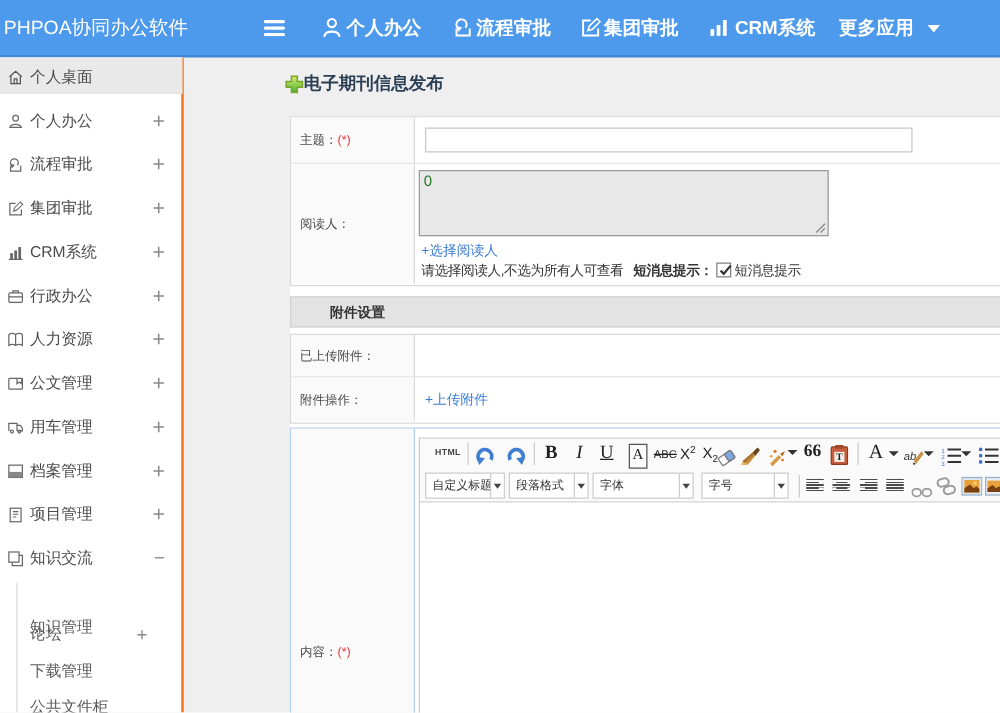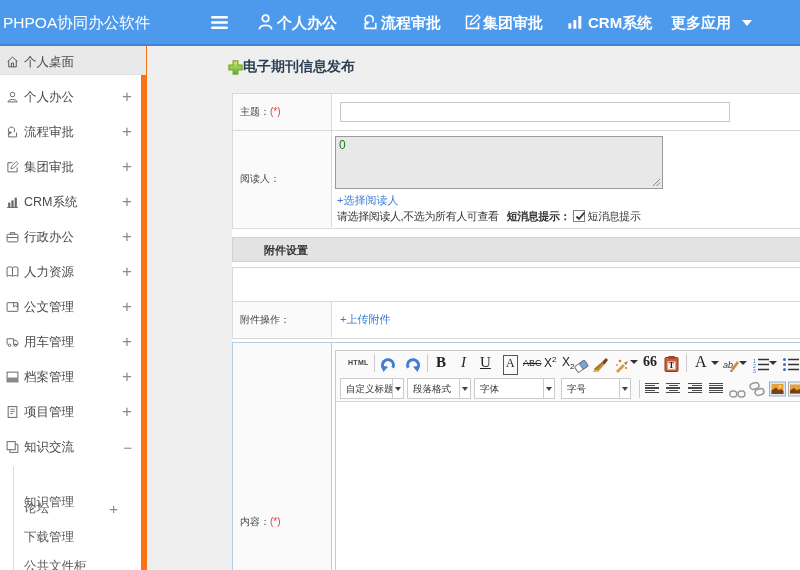--- a/index.html
+++ b/index.html
@@ -8,21 +8,21 @@
 .abs { position:absolute; }
 
 
 #header { position:absolute; left:0; top:0; width:800px; height:44px; background:#4d9aec; }
 #hline { position:absolute; left:0; top:44px; width:800px; height:2px; background:#3f86d6; }
 #logo { position:absolute; left:3px; top:0; height:44px; line-height:45px; color:#fff; font-size:15.5px; font-weight:normal; }
 .hicon { position:absolute; top:13px; }
 .navtxt { position:absolute; top:0; height:44px; line-height:45px; color:#fff; font-size:15px; font-weight:bold; }
 
 
-#sidebar { position:absolute; left:0; top:46px; width:147px; height:524px; background:#fff; border-right:6px solid #f97316; }
+#sidebar { position:absolute; left:0; top:46px; width:147px; height:524px; background:#fff; border-right:2px solid #f97316; }
 .mi { position:absolute; left:0; width:146px; height:35px; }
 .mi .txt { position:absolute; left:24px; top:50%; transform:translateY(-50%); font-size:12.5px; color:#4a4a4a; }
 .mi .ic { position:absolute; left:6px; top:50%; transform:translateY(-50%); width:13px; height:13px; }
 .mi .pm { position:absolute; right:14px; top:50%; transform:translateY(-50%); font-size:17px; font-weight:400; color:#8a8a8a; }
 .sub .txt { color:#5a5a5a; }
 #sel { position:absolute; left:0; top:0; width:146px; height:29px; background:#e9e9e9; border-bottom:1px solid #e0e0e0;}
 #treeline { position:absolute; left:13px; top:420px; width:1px; height:104px; background:#ddd; }
 
 
 #title { position:absolute; left:243px; top:58px; font-size:14px; font-weight:bold; color:#2b3f54; }
@@ -250,20 +250,23 @@
       </div>
     </div>
   </div>
 
   <div id="bar1">
       <span>附件设置</span>
     </div>
 
   <div class="tbl" style="top:174px; height:72px;">
     <div class="row" style="height:34px;">
+      <div class="lbl">
+          <span>已上传附件：</span>
+        </div>
       <div class="fld"></div>
     </div>
     <div class="row" style="height:35px;">
       <div class="lbl">
           <span>附件操作：</span>
         </div>
       <div class="fld">
           <a class="lnk" style="position:absolute; left:7px; top:10px;">+上传附件</a>
         </div>
     </div>

